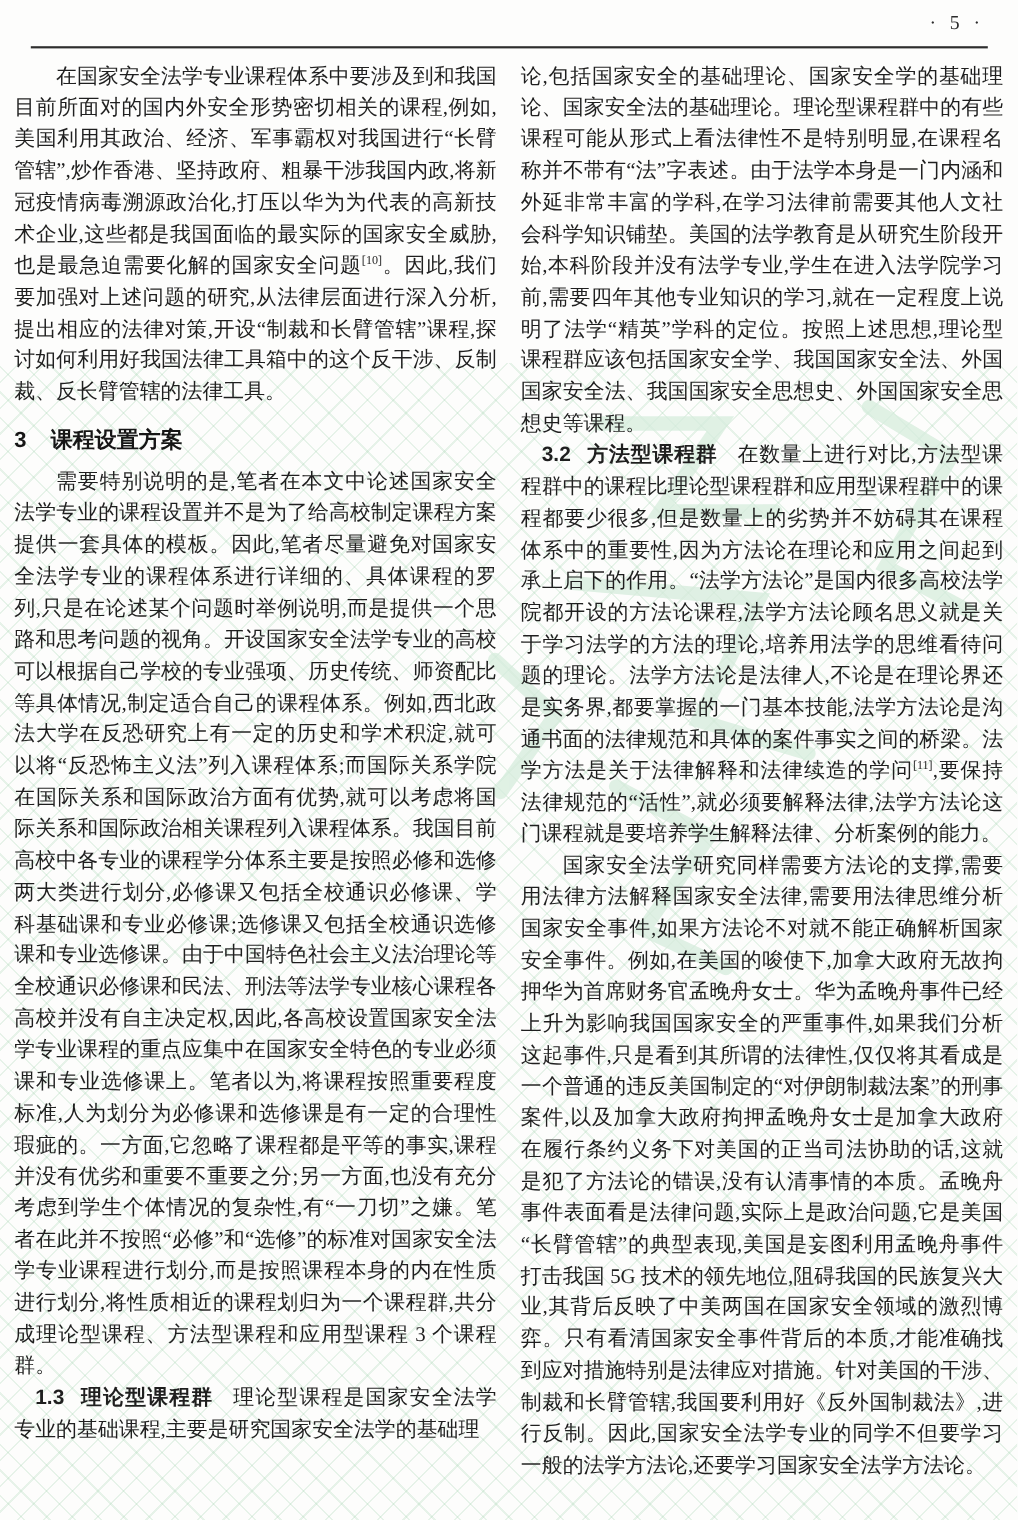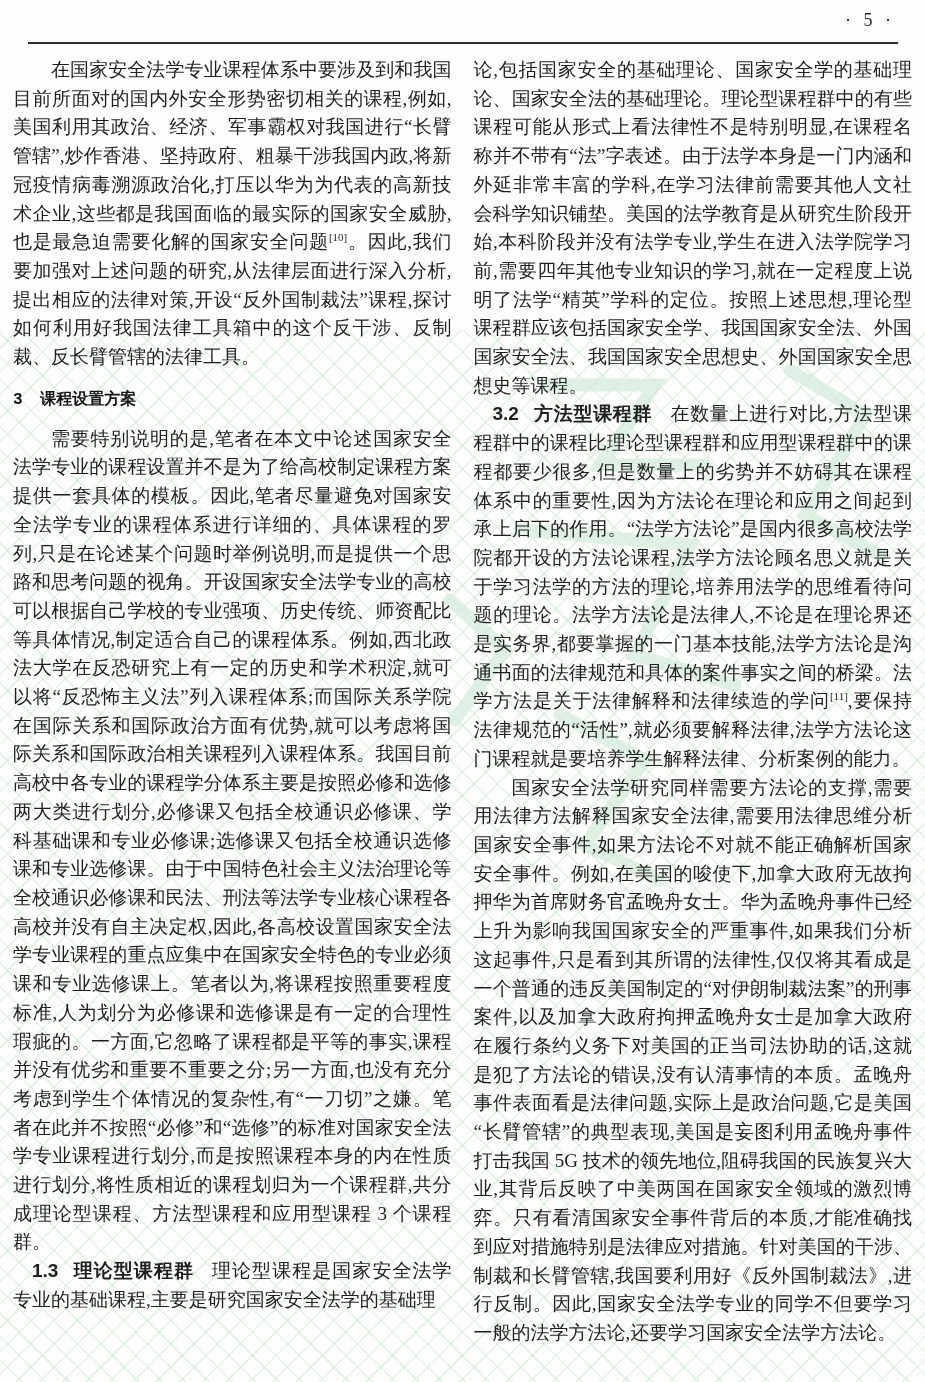--- a/index.html
+++ b/index.html
@@ -56,23 +56,23 @@
     font-size: 19px;
     line-height: 28.7px;
     text-align: justify;
     text-justify: inter-ideograph;
     color: var(--text-color, #1f1f1f);
   }
   .para.indent { text-indent: 2em; }
   .para.subhead-para { text-indent: 1em; }
   .section-heading {
     margin: 15px 0 11px 0;
-    font-family: Liberation Mono, monospace;
+    font-family: Liberation Sans, sans-serif;
     font-weight: bold;
-    font-size: 16px;
+    font-size: 20px;
     line-height: 27px;
     color: #161616;
   }
   .section-heading .h-num { margin-right: 1.1em; }
   .run-num {
     font-family: "Liberation Sans", "DejaVu Sans", sans-serif;
     font-weight: bold;
     margin-right: 0.75em;
   }
   .run-subhead {
@@ -102,21 +102,21 @@
     </g>
   </svg>
 
   <div class="page-header">
     <span class="page-number">· 5 ·</span>
   </div>
   <div class="header-rule"></div>
 
   <div class="columns">
     <div class="column">
-        <p class="para indent"><span>在国家安全法学专业课程体系中要涉及到和我国目前所面对的国内外安全形势密切相关的课程,例如,美国利用其政治、经济、军事霸权对我国进行“长臂管辖”,炒作香港、坚持政府、粗暴干涉我国内政,将新冠疫情病毒溯源政治化,打压以华为为代表的高新技术企业,这些都是我国面临的最实际的国家安全威胁,也是最急迫需要化解的国家安全问题</span><sup class="cite">[10]</sup><span>。因此,我们要加强对上述问题的研究,从法律层面进行深入分析,提出相应的法律对策,开设“反外国制裁法”课程,探讨如何利用好我国法律工具箱中的这个反干涉、反制裁、反长臂管辖的法律工具。</span></p>
+        <p class="para indent"><span>在国家安全法学专业课程体系中要涉及到和我国目前所面对的国内外安全形势密切相关的课程,例如,美国利用其政治、经济、军事霸权对我国进行“长臂管辖”,炒作香港、坚持政府、粗暴干涉我国内政,将新冠疫情病毒溯源政治化,打压以华为为代表的高新技术企业,这些都是我国面临的最实际的国家安全威胁,也是最急迫需要化解的国家安全问题</span><sup class="cite">[10]</sup><span>。因此,我们要加强对上述问题的研究,从法律层面进行深入分析,提出相应的法律对策,开设“制裁和长臂管辖”课程,探讨如何利用好我国法律工具箱中的这个反干涉、反制裁、反长臂管辖的法律工具。</span></p>
         <div class="section-heading"><span class="h-num">3</span><span>课程设置方案</span></div>
         <p class="para indent"><span>需要特别说明的是,笔者在本文中论述国家安全法学专业的课程设置并不是为了给高校制定课程方案提供一套具体的模板。因此,笔者尽量避免对国家安全法学专业的课程体系进行详细的、具体课程的罗列,只是在论述某个问题时举例说明,而是提供一个思路和思考问题的视角。开设国家安全法学专业的高校可以根据自己学校的专业强项、历史传统、师资配比等具体情况,制定适合自己的课程体系。例如,西北政法大学在反恐研究上有一定的历史和学术积淀,就可以将“反恐怖主义法”列入课程体系;而国际关系学院在国际关系和国际政治方面有优势,就可以考虑将国际关系和国际政治相关课程列入课程体系。我国目前高校中各专业的课程学分体系主要是按照必修和选修两大类进行划分,必修课又包括全校通识必修课、学科基础课和专业必修课;选修课又包括全校通识选修课和专业选修课。由于中国特色社会主义法治理论等全校通识必修课和民法、刑法等法学专业核心课程各高校并没有自主决定权,因此,各高校设置国家安全法学专业课程的重点应集中在国家安全特色的专业必须课和专业选修课上。笔者以为,将课程按照重要程度标准,人为划分为必修课和选修课是有一定的合理性瑕疵的。一方面,它忽略了课程都是平等的事实,课程并没有优劣和重要不重要之分;另一方面,也没有充分考虑到学生个体情况的复杂性,有“一刀切”之嫌。笔者在此并不按照“必修”和“选修”的标准对国家安全法学专业课程进行划分,而是按照课程本身的内在性质进行划分,将性质相近的课程划归为一个课程群,共分成理论型课程、方法型课程和应用型课程 3 个课程群。</span></p>
         <p class="para subhead-para"><span class="run-num">1.3</span><span class="run-subhead">理论型课程群</span><span>理论型课程是国家安全法学专业的基础课程,主要是研究国家安全法学的基础理</span></p>
       </div>
     <div class="column">
         <p class="para"><span>论,包括国家安全的基础理论、国家安全学的基础理论、国家安全法的基础理论。理论型课程群中的有些课程可能从形式上看法律性不是特别明显,在课程名称并不带有“法”字表述。由于法学本身是一门内涵和外延非常丰富的学科,在学习法律前需要其他人文社会科学知识铺垫。美国的法学教育是从研究生阶段开始,本科阶段并没有法学专业,学生在进入法学院学习前,需要四年其他专业知识的学习,就在一定程度上说明了法学“精英”学科的定位。按照上述思想,理论型课程群应该包括国家安全学、我国国家安全法、外国国家安全法、我国国家安全思想史、外国国家安全思想史等课程。</span></p>
         <p class="para subhead-para"><span class="run-num">3.2</span><span class="run-subhead">方法型课程群</span><span>在数量上进行对比,方法型课程群中的课程比理论型课程群和应用型课程群中的课程都要少很多,但是数量上的劣势并不妨碍其在课程体系中的重要性,因为方法论在理论和应用之间起到承上启下的作用。“法学方法论”是国内很多高校法学院都开设的方法论课程,法学方法论顾名思义就是关于学习法学的方法的理论,培养用法学的思维看待问题的理论。法学方法论是法律人,不论是在理论界还是实务界,都要掌握的一门基本技能,法学方法论是沟通书面的法律规范和具体的案件事实之间的桥梁。法学方法是关于法律解释和法律续造的学问</span><sup class="cite">[11]</sup><span>,要保持法律规范的“活性”,就必须要解释法律,法学方法论这门课程就是要培养学生解释法律、分析案例的能力。</span></p>
         <p class="para indent"><span>国家安全法学研究同样需要方法论的支撑,需要用法律方法解释国家安全法律,需要用法律思维分析国家安全事件,如果方法论不对就不能正确解析国家安全事件。例如,在美国的唆使下,加拿大政府无故拘押华为首席财务官孟晚舟女士。华为孟晚舟事件已经上升为影响我国国家安全的严重事件,如果我们分析这起事件,只是看到其所谓的法律性,仅仅将其看成是一个普通的违反美国制定的“对伊朗制裁法案”的刑事案件,以及加拿大政府拘押孟晚舟女士是加拿大政府在履行条约义务下对美国的正当司法协助的话,这就是犯了方法论的错误,没有认清事情的本质。孟晚舟事件表面看是法律问题,实际上是政治问题,它是美国“长臂管辖”的典型表现,美国是妄图利用孟晚舟事件打击我国 5G 技术的领先地位,阻碍我国的民族复兴大业,其背后反映了中美两国在国家安全领域的激烈博弈。只有看清国家安全事件背后的本质,才能准确找到应对措施特别是法律应对措施。针对美国的干涉、制裁和长臂管辖,我国要利用好《反外国制裁法》,进行反制。因此,国家安全法学专业的同学不但要学习一般的法学方法论,还要学习国家安全法学方法论。</span></p>
       </div>
   </div>

